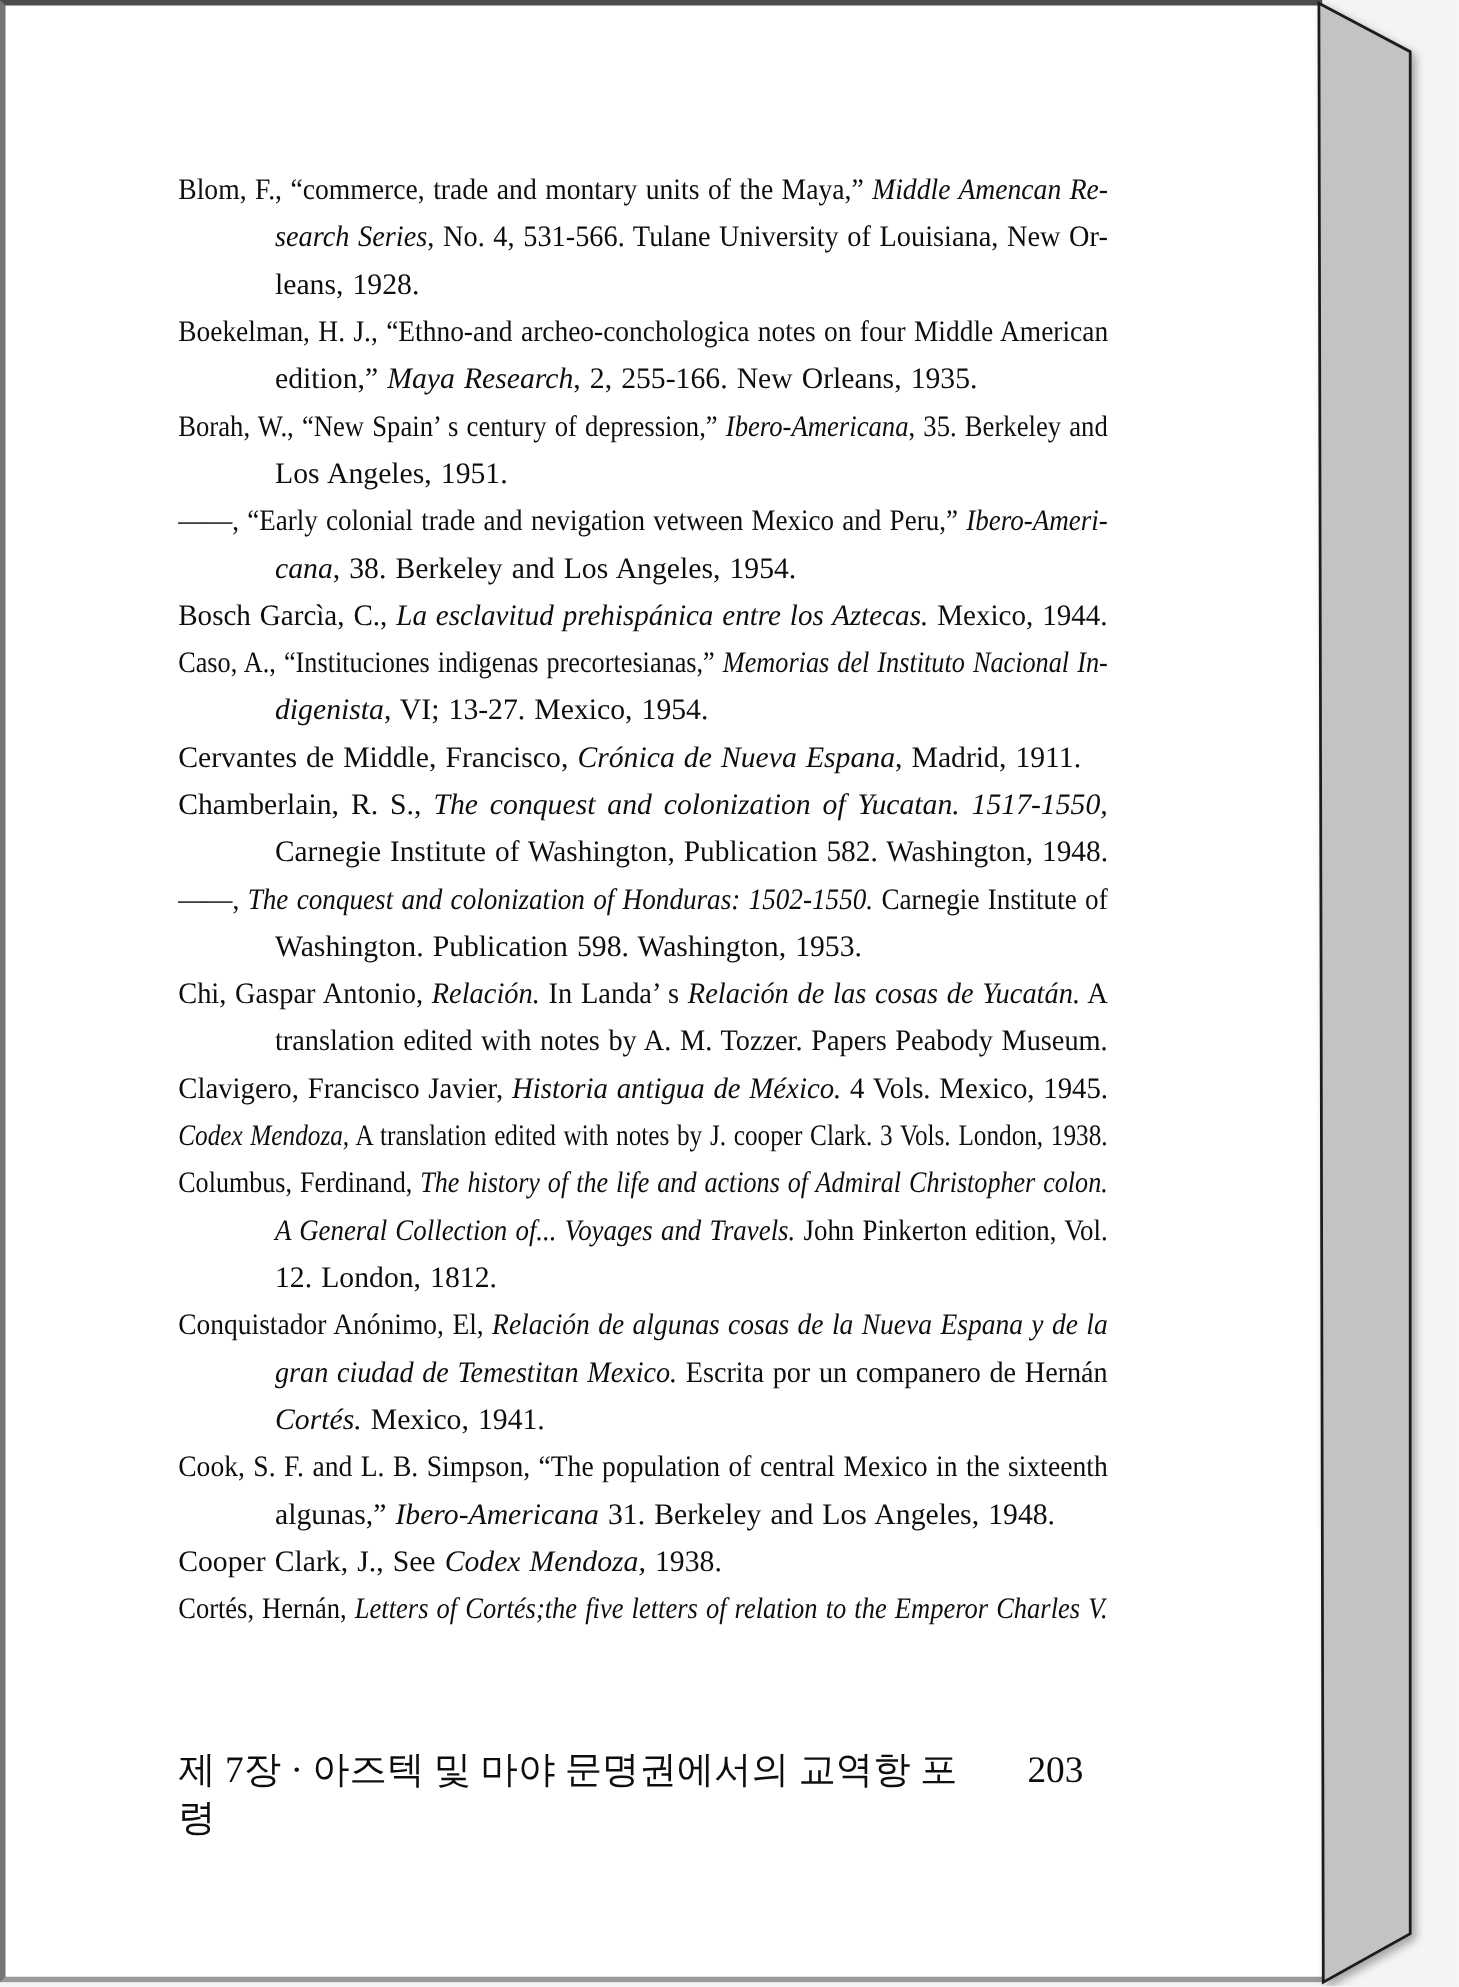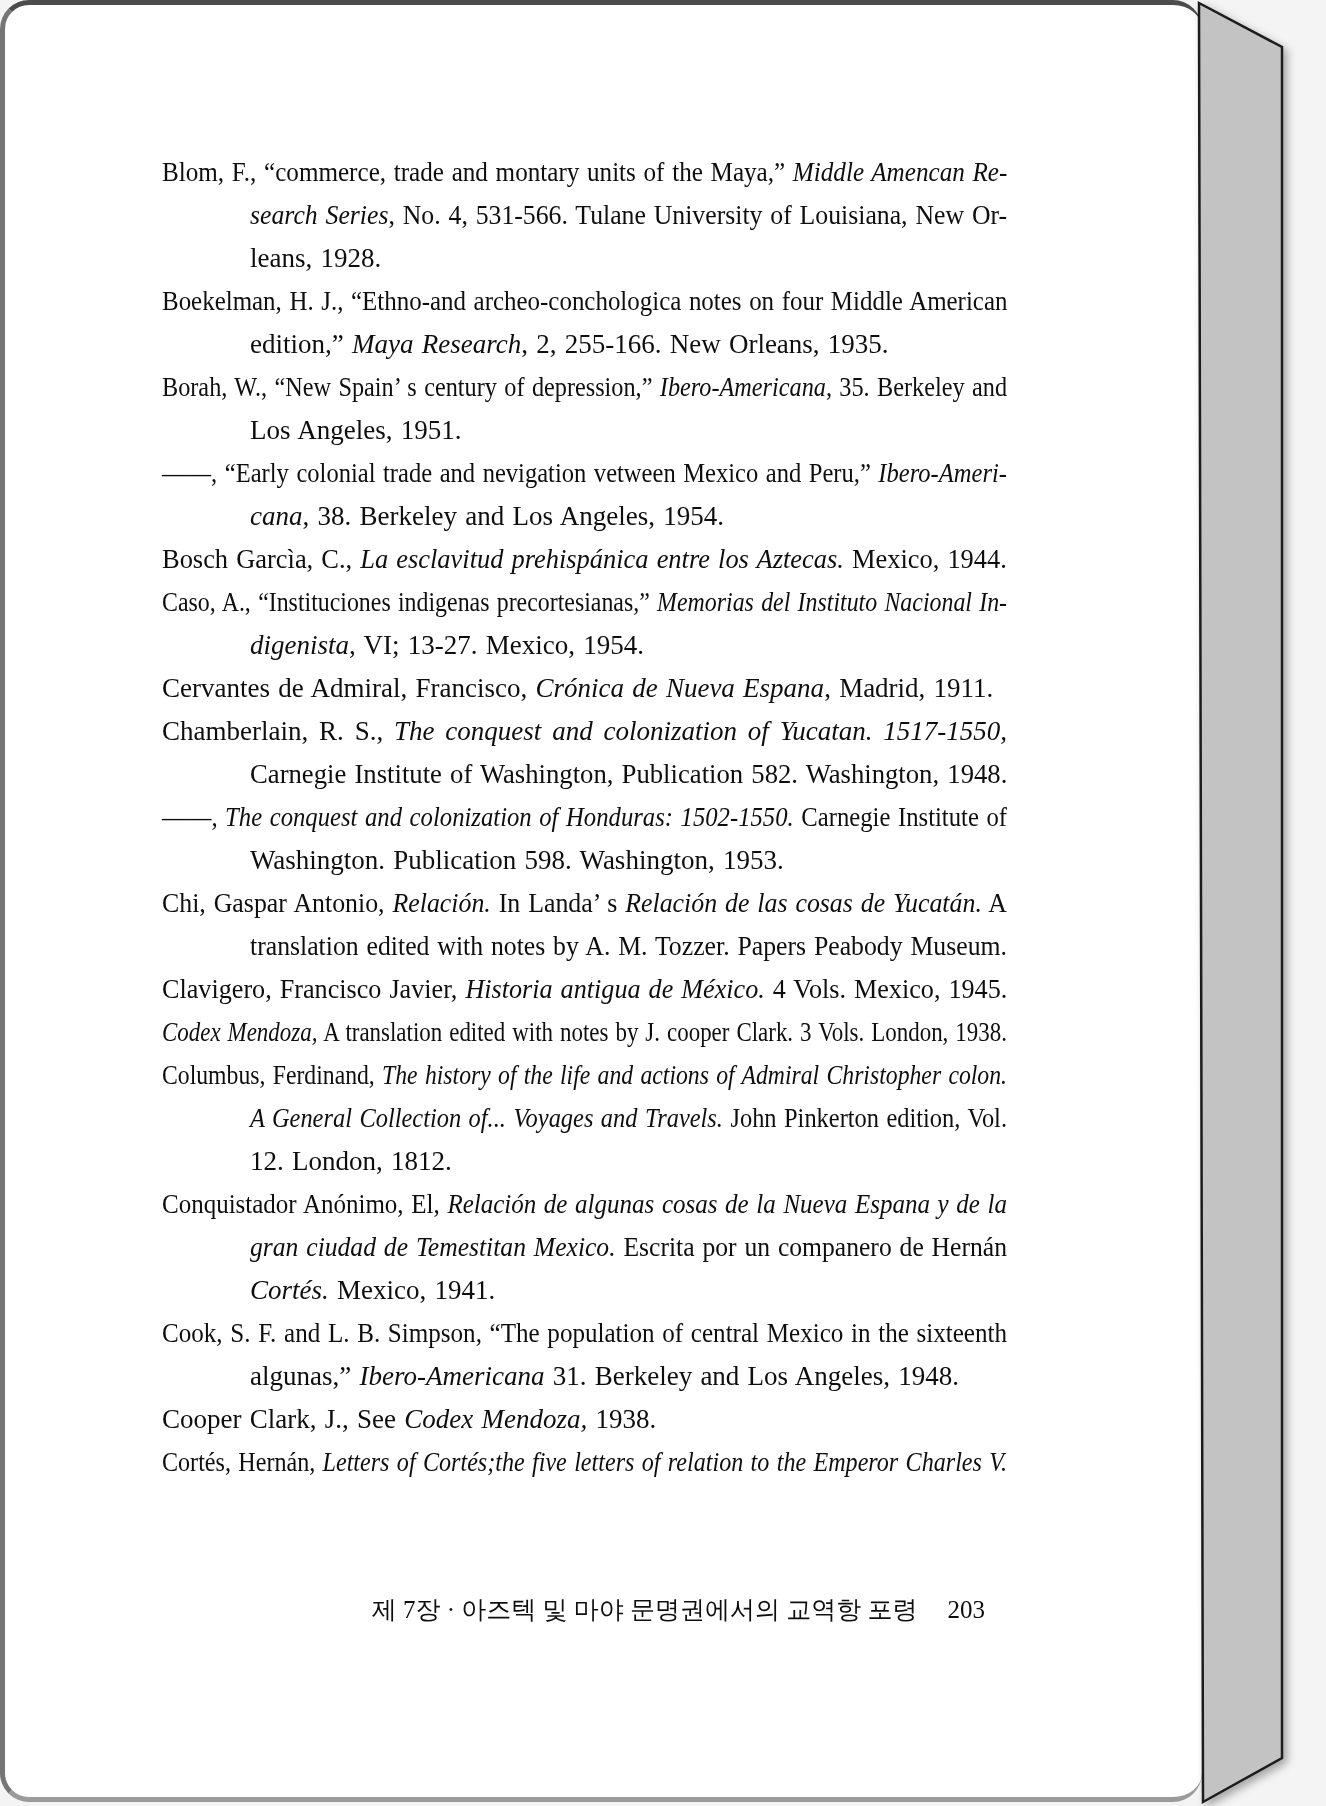--- a/index.html
+++ b/index.html
@@ -17,21 +17,20 @@
   
   .paper {
     position: absolute;
     left: 0; top: 0;
     width: 1202px; height: 1802px;
     box-sizing: border-box;
     background: #ffffff;
     border-top: 5px solid #4c4c4c;
     border-left: 5px solid #757575;
     border-bottom: 5px solid #9b9b9b;
-    border-radius: 29px;
   }
   
   .edge-svg {
     position: absolute;
     left: 0; top: 0;
     width: 1326px; height: 1806px;
     pointer-events: none;
   }
   .edge-svg polygon {
     fill: #c3c3c3;
@@ -68,21 +67,21 @@
     position: absolute;
     left: 157px; top: 1583px;
     width: 845px;
     box-sizing: border-box;
     padding-right: 22px;
     display: flex;
     justify-content: flex-end;
     align-items: baseline;
     gap: 30px;
     color: #0e0e0e;
-    font-size: 25px;
+    font-size: 34px;
     line-height: 44px;
   }
 </style>
 </head>
 <body>
 
 <div class="stage">
 
   <div class="paper">
     <div class="bib">
@@ -91,21 +90,21 @@
         <div class="line ind"><span class="seg">leans, 1928.</span></div>
         <div class="line just" style="transform-origin: left center; width: 915px; transform: scaleX(0.923497);"><span class="seg">Boekelman, H. J., “Ethno-and archeo-conchologica notes on four Middle American</span></div>
         <div class="line ind"><span class="seg">edition,” </span><span class="seg it">Maya Research</span><span class="seg">, 2, 255-166. New Orleans, 1935.</span></div>
         <div class="line just" style="transform-origin: left center; width: 941px; transform: scaleX(0.897981);"><span class="seg">Borah, W., “New Spain’ s century of depression,” </span><span class="seg it">Ibero-Americana</span><span class="seg">, 35. Berkeley and</span></div>
         <div class="line ind"><span class="seg">Los Angeles, 1951.</span></div>
         <div class="line just" style="transform-origin: left center; width: 929px; transform: scaleX(0.90958);"><span class="seg">——, “Early colonial trade and nevigation vetween Mexico and Peru,” </span><span class="seg it">Ibero-Ameri-</span></div>
         <div class="line ind"><span class="seg it">cana</span><span class="seg">, 38. Berkeley and Los Angeles, 1954.</span></div>
         <div class="line" style="transform-origin: left center; width: 863px; transform: scaleX(0.979143);"><span class="seg">Bosch Garcìa, C., </span><span class="seg it">La esclavitud prehispánica entre los Aztecas.</span><span class="seg"> Mexico, 1944.</span></div>
         <div class="line just" style="transform-origin: left center; width: 956px; transform: scaleX(0.883891);"><span class="seg">Caso, A., “Instituciones indigenas precortesianas,” </span><span class="seg it">Memorias del Instituto Nacional In-</span></div>
         <div class="line ind"><span class="seg it">digenista</span><span class="seg">, VI; 13-27. Mexico, 1954.</span></div>
-        <div class="line"><span class="seg">Cervantes de Admiral, Francisco, </span><span class="seg it">Crónica de Nueva Espana</span><span class="seg">, Madrid, 1911.</span></div>
+        <div class="line"><span class="seg">Cervantes de Middle, Francisco, </span><span class="seg it">Crónica de Nueva Espana</span><span class="seg">, Madrid, 1911.</span></div>
         <div class="line just"><span class="seg">Chamberlain, R. S., </span><span class="seg it">The conquest and colonization of Yucatan. 1517-1550,</span></div>
         <div class="line ind" style="transform-origin: left center; width: 766px; transform: scaleX(0.988251);"><span class="seg">Carnegie Institute of Washington, Publication 582. Washington, 1948.</span></div>
         <div class="line just" style="transform-origin: left center; width: 924px; transform: scaleX(0.914502);"><span class="seg">——, </span><span class="seg it">The conquest and colonization of Honduras: 1502-1550.</span><span class="seg"> Carnegie Institute of</span></div>
         <div class="line ind"><span class="seg">Washington. Publication 598. Washington, 1953.</span></div>
         <div class="line just" style="transform-origin: left center; width: 883px; transform: scaleX(0.956965);"><span class="seg">Chi, Gaspar Antonio, </span><span class="seg it">Relación.</span><span class="seg"> In Landa’ s </span><span class="seg it">Relación de las cosas de Yucatán.</span><span class="seg"> A</span></div>
         <div class="line ind just" style="transform-origin: left center; width: 794px; transform: scaleX(0.953401);"><span class="seg">translation edited with notes by A. M. Tozzer. Papers Peabody Museum.</span></div>
         <div class="line" style="transform-origin: left center; width: 872px; transform: scaleX(0.969037);"><span class="seg">Clavigero, Francisco Javier, </span><span class="seg it">Historia antigua de México.</span><span class="seg"> 4 Vols. Mexico, 1945.</span></div>
         <div class="line" style="transform-origin: left center; width: 995px; transform: scaleX(0.849246);"><span class="seg it">Codex Mendoza,</span><span class="seg"> A translation edited with notes by J. cooper Clark. 3 Vols. London, 1938.</span></div>
         <div class="line just" style="transform-origin: left center; width: 962px; transform: scaleX(0.878378);"><span class="seg">Columbus, Ferdinand, </span><span class="seg it">The history of the life and actions of Admiral Christopher colon.</span></div>
         <div class="line ind just" style="transform-origin: left center; width: 837px; transform: scaleX(0.904421);"><span class="seg it">A General Collection of... Voyages and Travels.</span><span class="seg"> John Pinkerton edition, Vol.</span></div>

